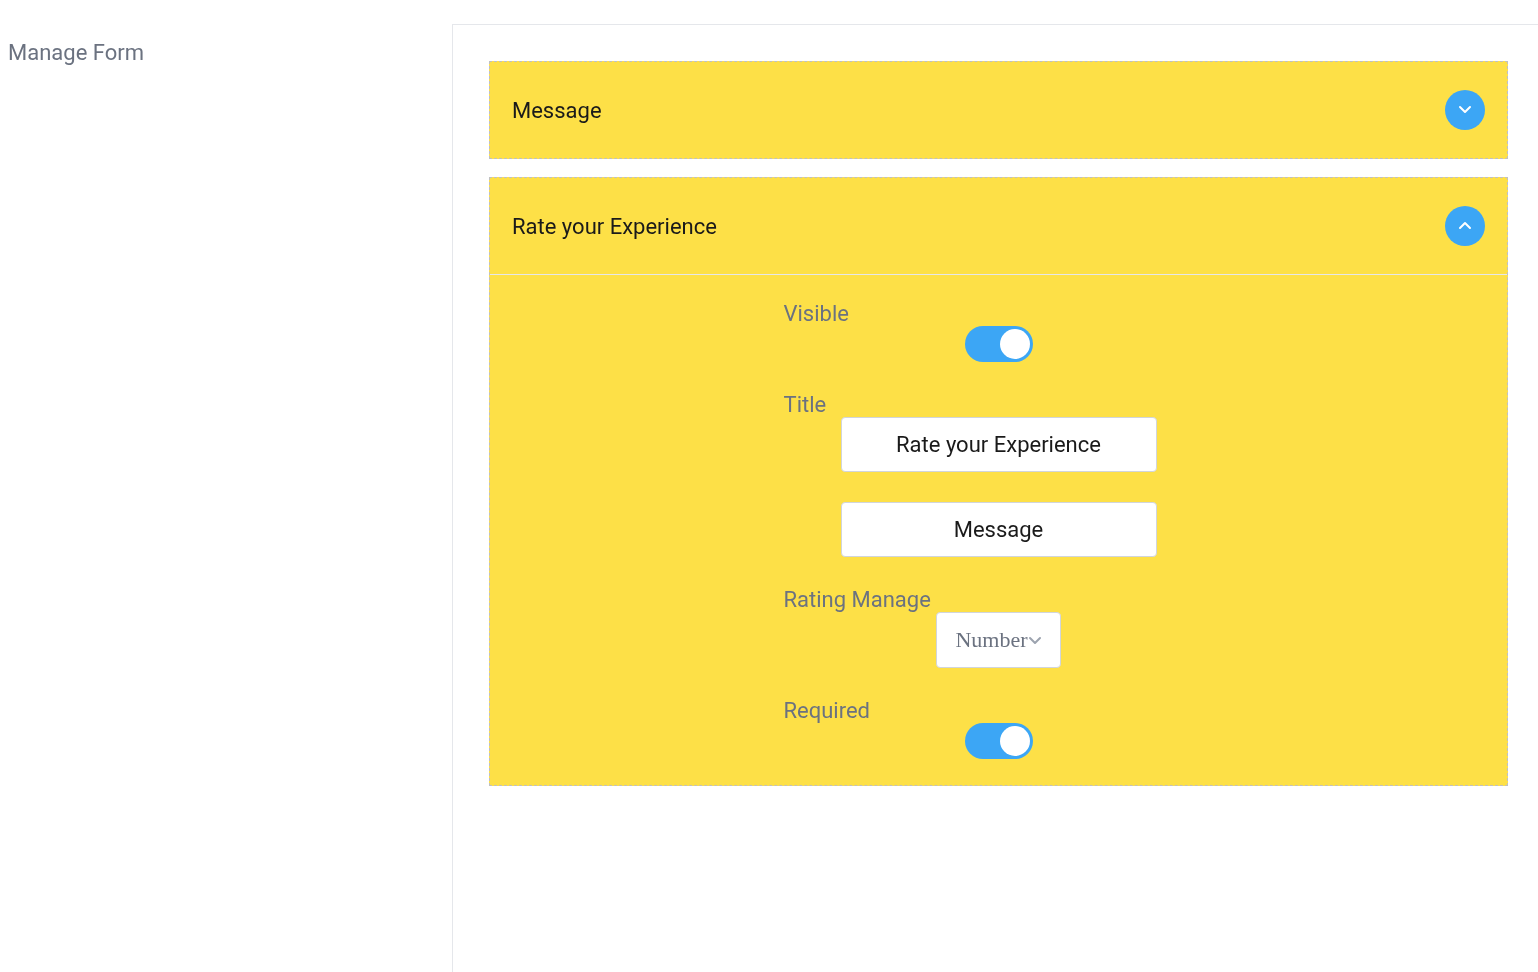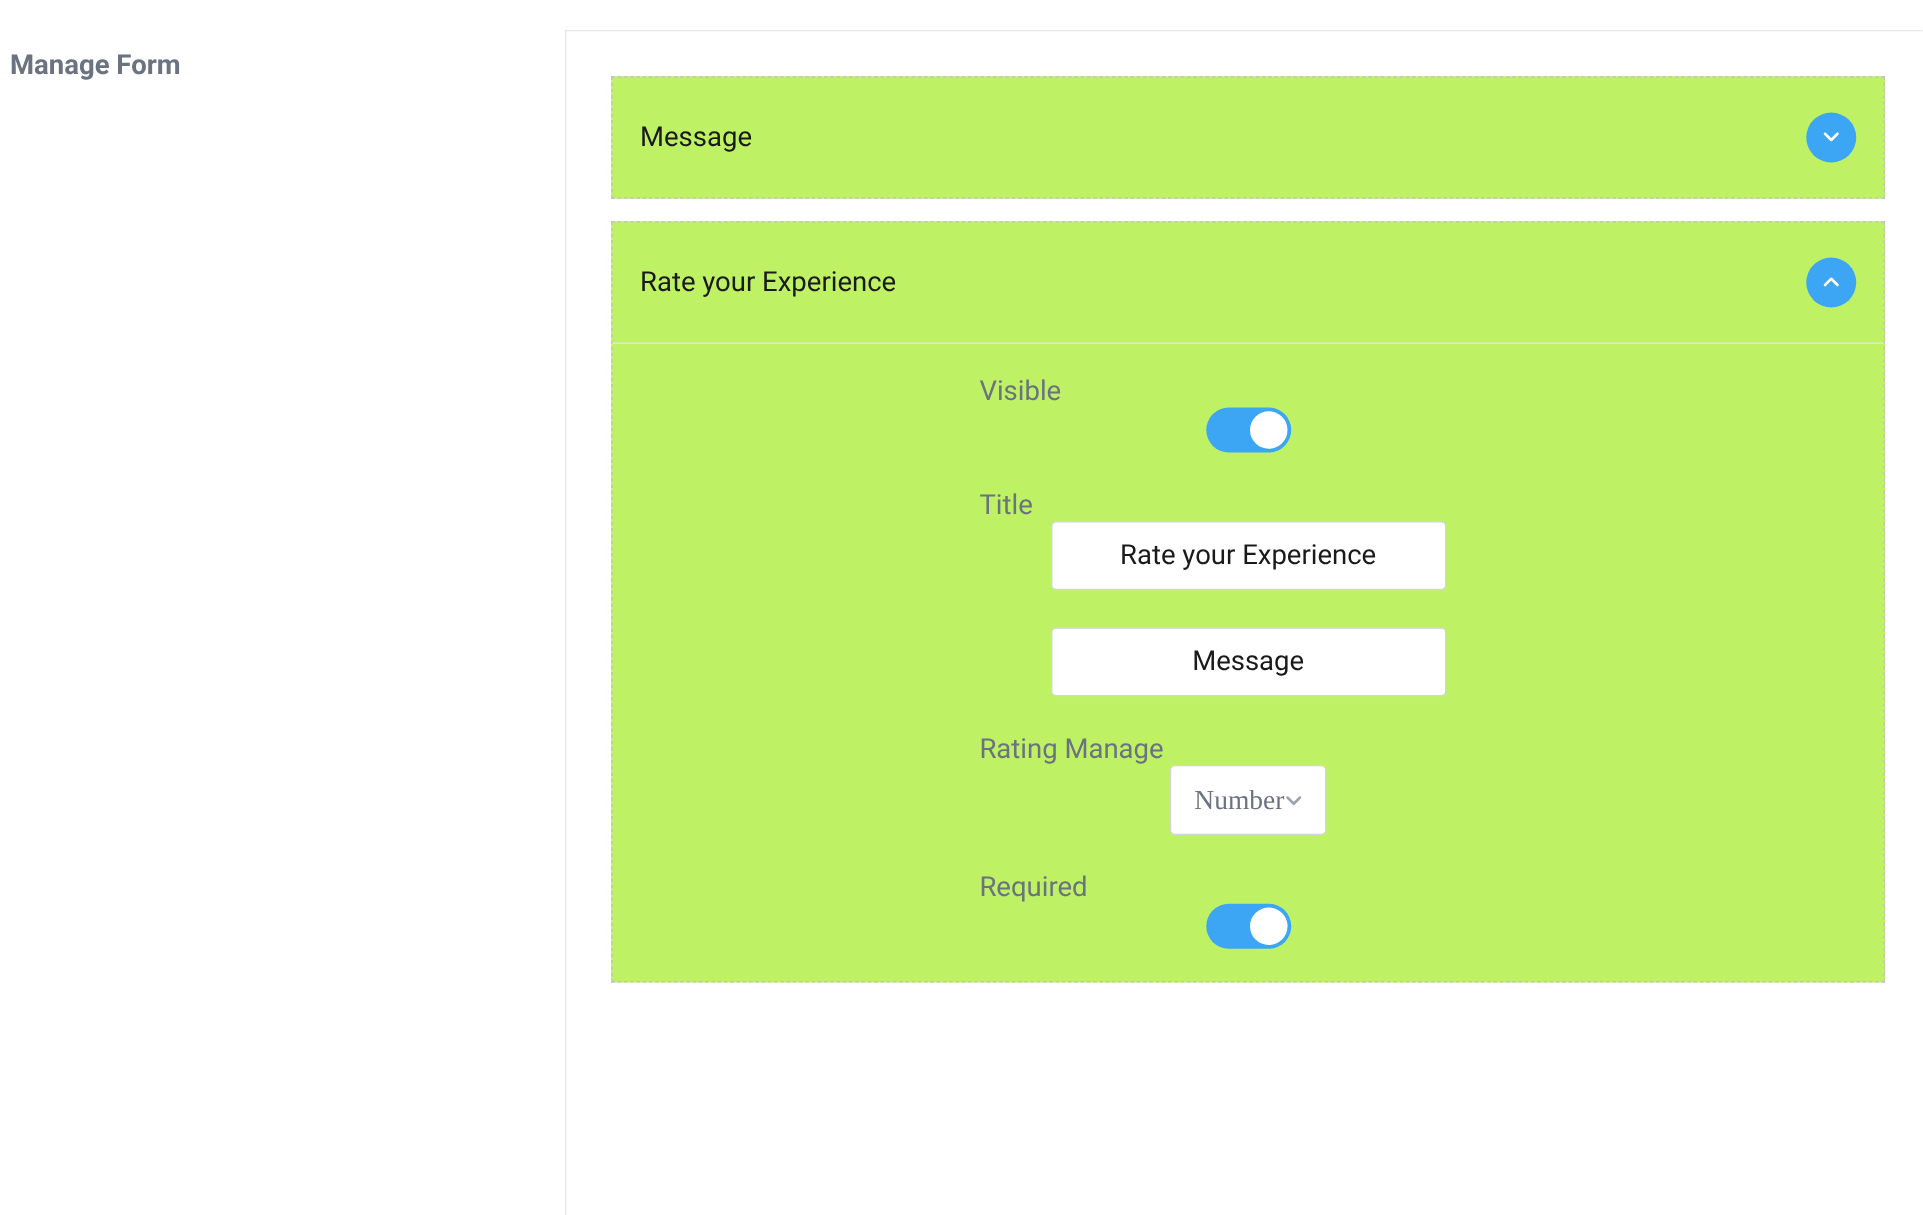--- a/index.html
+++ b/index.html
@@ -23,35 +23,35 @@
     
     .sidebar {
       width: 452px;
       padding: 40px 8px 0 8px;
       flex-shrink: 0;
     }
     
     .sidebar-title {
       font-size: 22px;
       color: #6b7280;
-      font-weight: 700;
+      font-weight: 400;
     }
     
     .main {
       flex: 1;
       border-left: 1px solid #e5e7eb;
       border-top: 1px solid #e5e7eb;
       padding: 36px 30px 20px 36px;
       margin-top: 24px;
     }
     
     .form-item {
       border: 1px dashed #c0c0c0;
       margin-bottom: 18px;
-      background: #bef264;
+      background: #fde047;
     }
     
     .form-item-header {
       display: flex;
       align-items: center;
       justify-content: space-between;
       padding: 28px 22px 28px 22px;
       cursor: pointer;
     }
     

